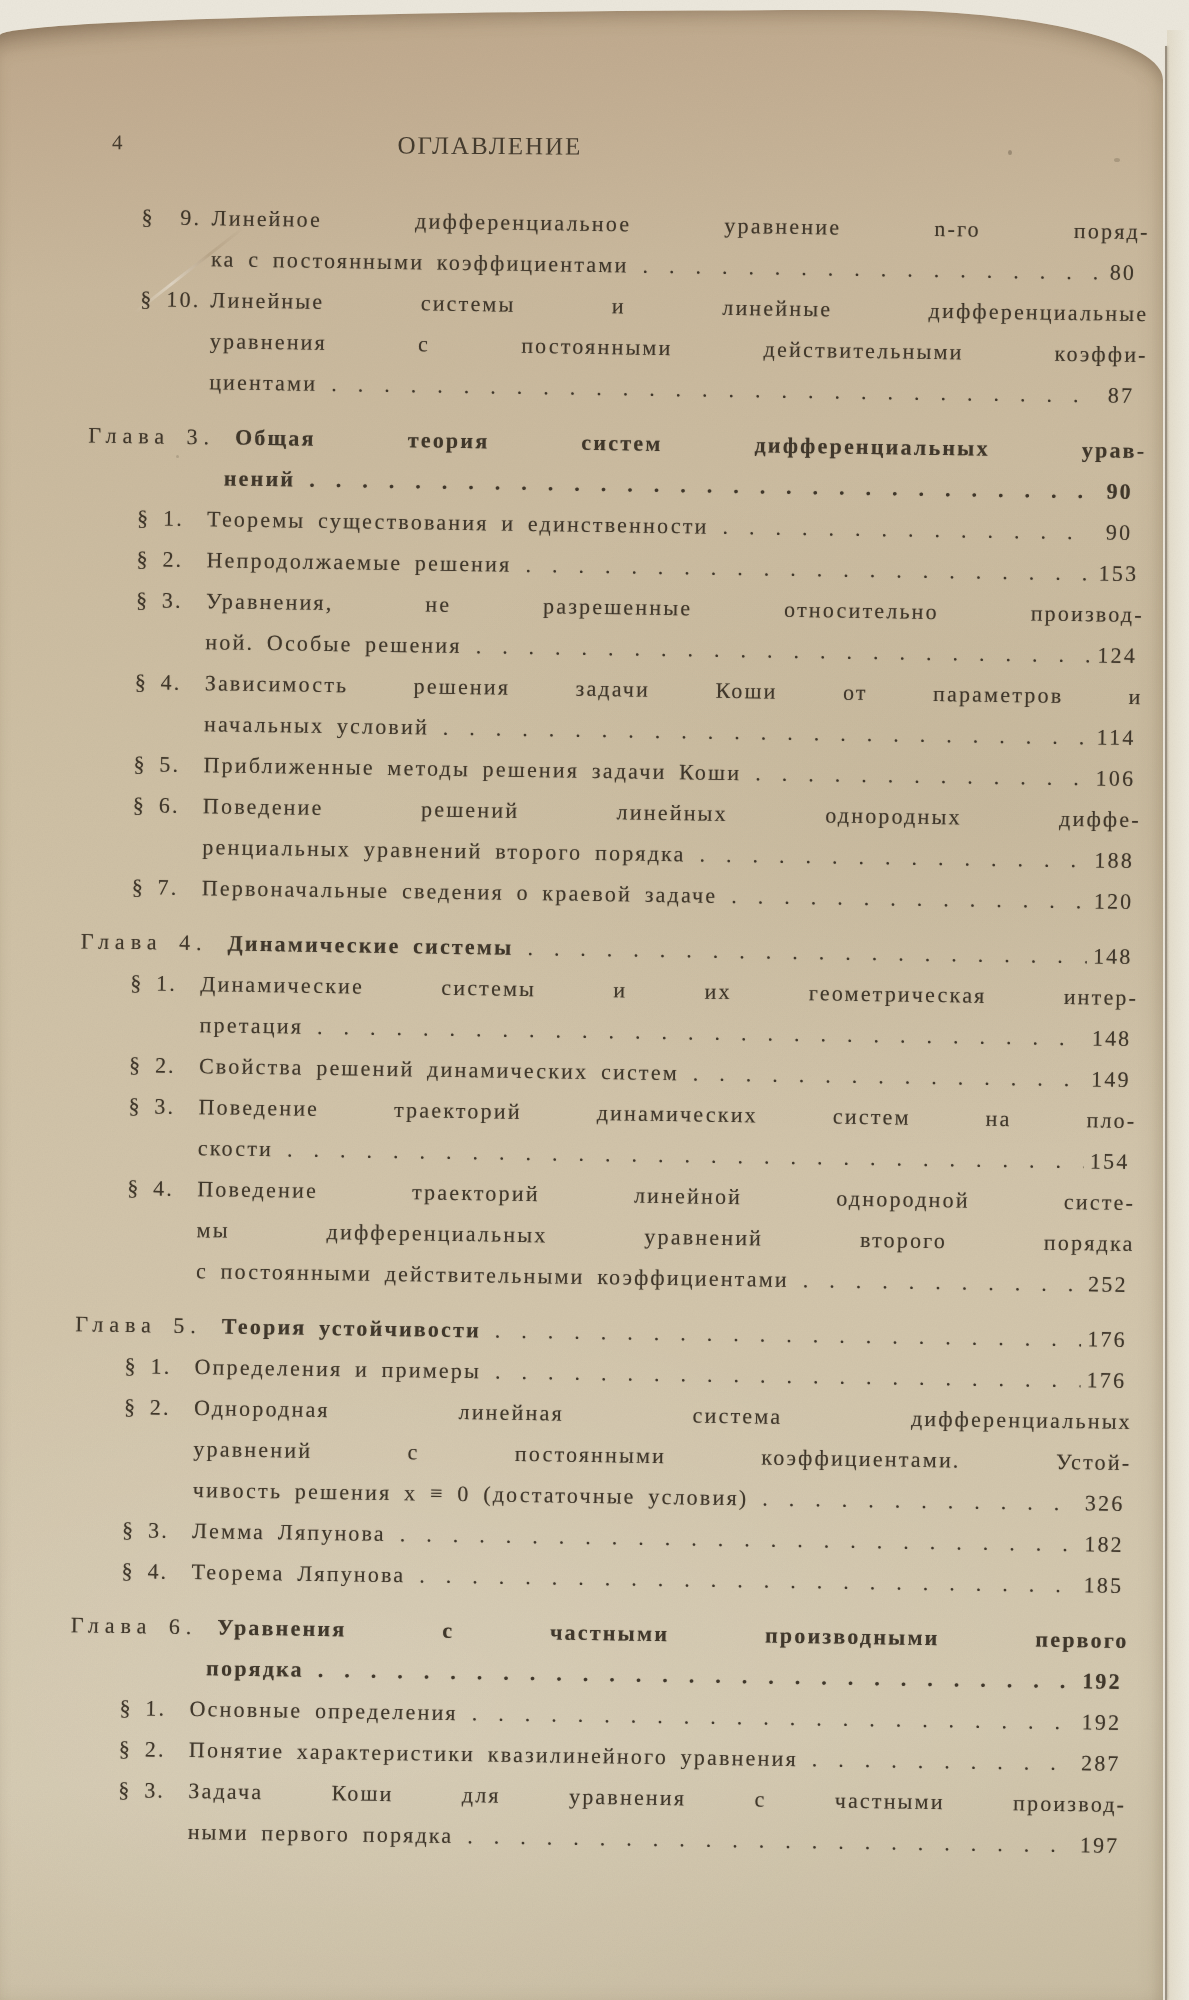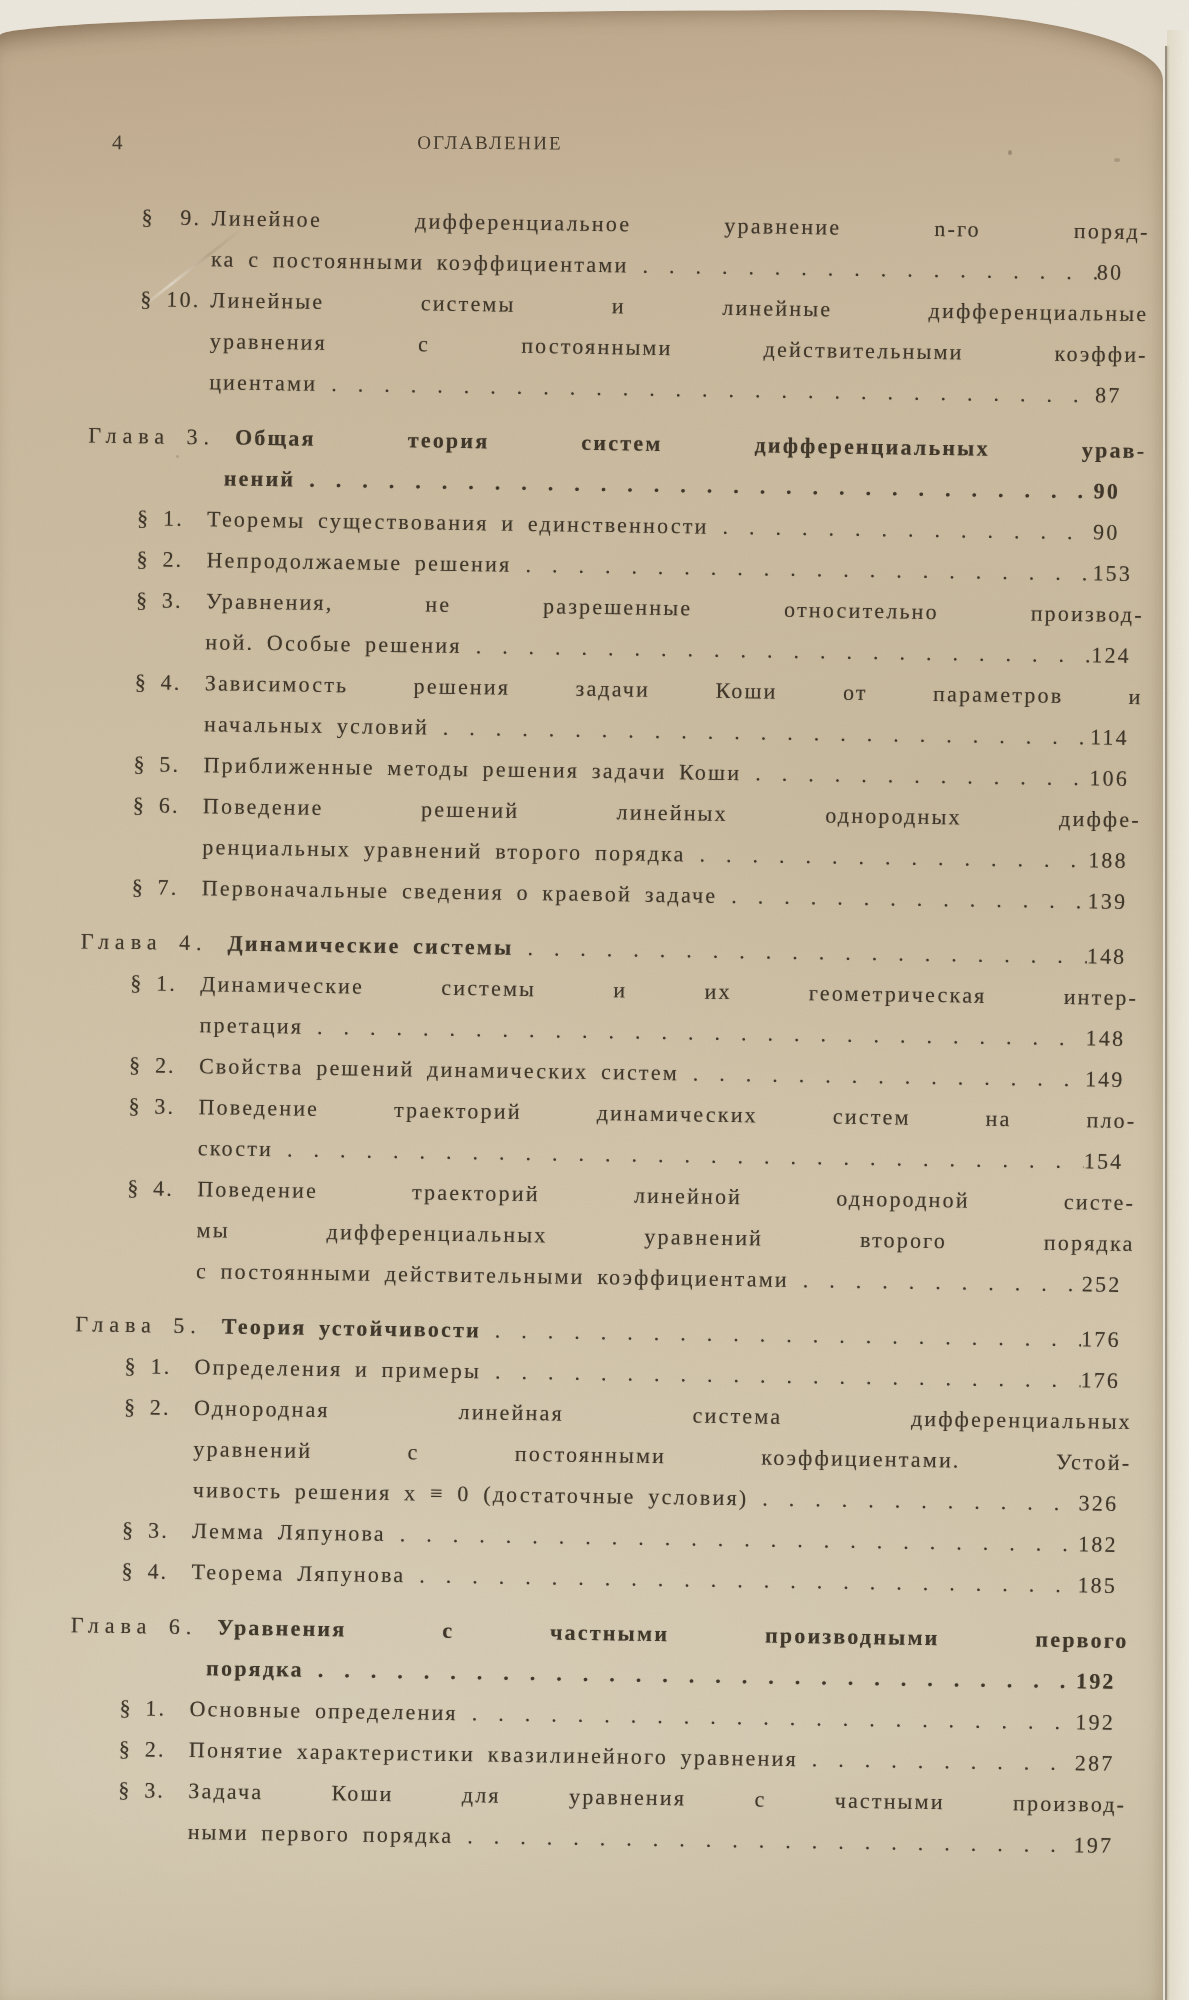--- a/index.html
+++ b/index.html
@@ -39,21 +39,21 @@
     position:absolute;left:120px;top:268px;width:140px;height:3px;
     background:linear-gradient(90deg,transparent,rgba(255,255,255,.38),rgba(120,95,65,.18),transparent);
     transform:rotate(-38deg);
   }
   .speck{position:absolute;border-radius:50%;background:rgba(60,50,38,.6);}
   .noise{position:absolute;inset:0;width:100%;height:100%;mix-blend-mode:multiply;pointer-events:none;}
 
   
   .header{position:absolute;left:88px;top:128px;width:1062px;height:40px;transform:rotate(.3deg);transform-origin:0 0;}
   .pgnum{position:absolute;left:24px;top:2px;font-size:21px;}
-  .title{position:absolute;left:402px;top:2px;transform:translateX(-50%);font-size:19px;letter-spacing:2px;}
+  .title{position:absolute;left:402px;top:2px;transform:translateX(-50%);font-size:25px;letter-spacing:2px;}
 
   
   .toc{
     position:absolute;left:88px;top:196px;width:1062px;
     font-size:22px;letter-spacing:2.2px;word-spacing:5px;line-height:41px;
     transform:rotate(.85deg);transform-origin:40px 0;
     text-shadow:0 0 1px rgba(58,49,38,.45);
   }
   .row{display:flex;align-items:baseline;}
   .row .num{flex:none;white-space:pre;}
@@ -63,21 +63,21 @@
   .row.chapter{padding-left:4px;margin-top:14px;}
   .row.chapter .num{letter-spacing:6px;padding-right:20px;}
   .row.chapter .txt{font-weight:700;}
   .row.chapter-cont{padding-left:140px;font-weight:700;}
   .txt{flex:none;white-space:nowrap;}
   .row.fill .txt{flex:1;white-space:normal;text-align:justify;text-align-last:justify;}
   .leader{
     flex:1;min-width:0;overflow:hidden;white-space:nowrap;
     letter-spacing:21px;padding-left:14px;padding-right:4px;
   }
-  .pg{flex:none;min-width:52px;text-align:left;}
+  .pg{flex:none;min-width:52px;text-align:center;}
 </style>
 </head>
 <body>
 
 <div class="photo">
   <div class="page"></div>
   <div class="crease"></div>
   <div class="speck" style="left:1008px;top:150px;width:4px;height:5px;opacity:.5"></div>
   <div class="speck" style="left:1114px;top:158px;width:6px;height:4px;opacity:.35"></div>
   <div class="speck" style="left:176px;top:455px;width:3px;height:3px;opacity:.3"></div>
@@ -162,21 +162,21 @@
       </div>
       <div class="row cont">
         <span class="txt">ренциальных уравнений второго  порядка</span>
         <span class="leader">............................................................</span>
         <span class="pg">188</span>
       </div>
       <div class="row section">
         <span class="num">§ 7.</span>
         <span class="txt">Первоначальные сведения о краевой задаче</span>
         <span class="leader">............................................................</span>
-        <span class="pg">139</span>
+        <span class="pg">120</span>
       </div>
       <div class="row chapter">
         <span class="num">Глава 4.</span>
         <span class="txt">Динамические системы</span>
         <span class="leader">............................................................</span>
         <span class="pg">148</span>
       </div>
       <div class="row section fill">
         <span class="num">§ 1.</span>
         <span class="txt">Динамические системы и их геометрическая интер-</span>

